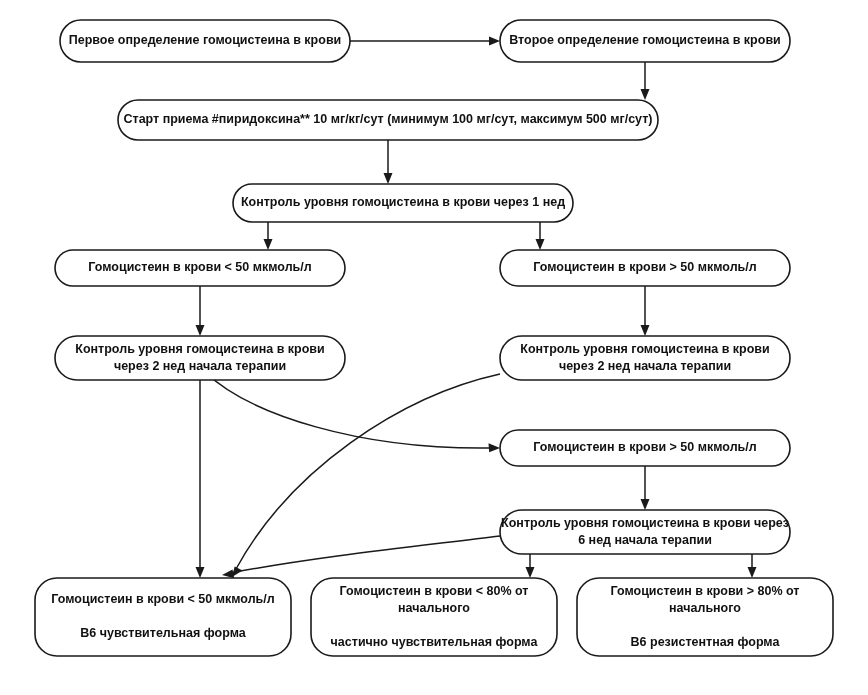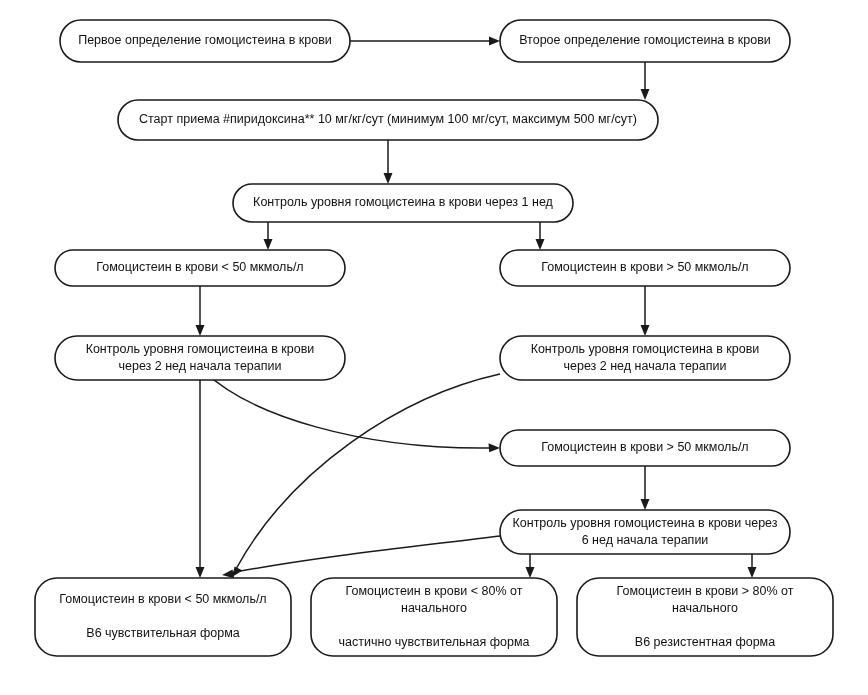--- a/index.html
+++ b/index.html
@@ -11,20 +11,21 @@
     width: 868px;
     height: 695px;
     font-family: "Liberation Sans", sans-serif;
     overflow: hidden;
   }
   #flow-root {
     position: relative;
     width: 868px;
     height: 695px;
     background: #ffffff;
+    font-weight: bold;
   }
   svg#flow-svg {
     display: block;
     width: 868px;
     height: 695px;
   }
   .node-shape {
     fill: #ffffff;
     stroke: #1a1a1a;
     stroke-width: 1.6;

